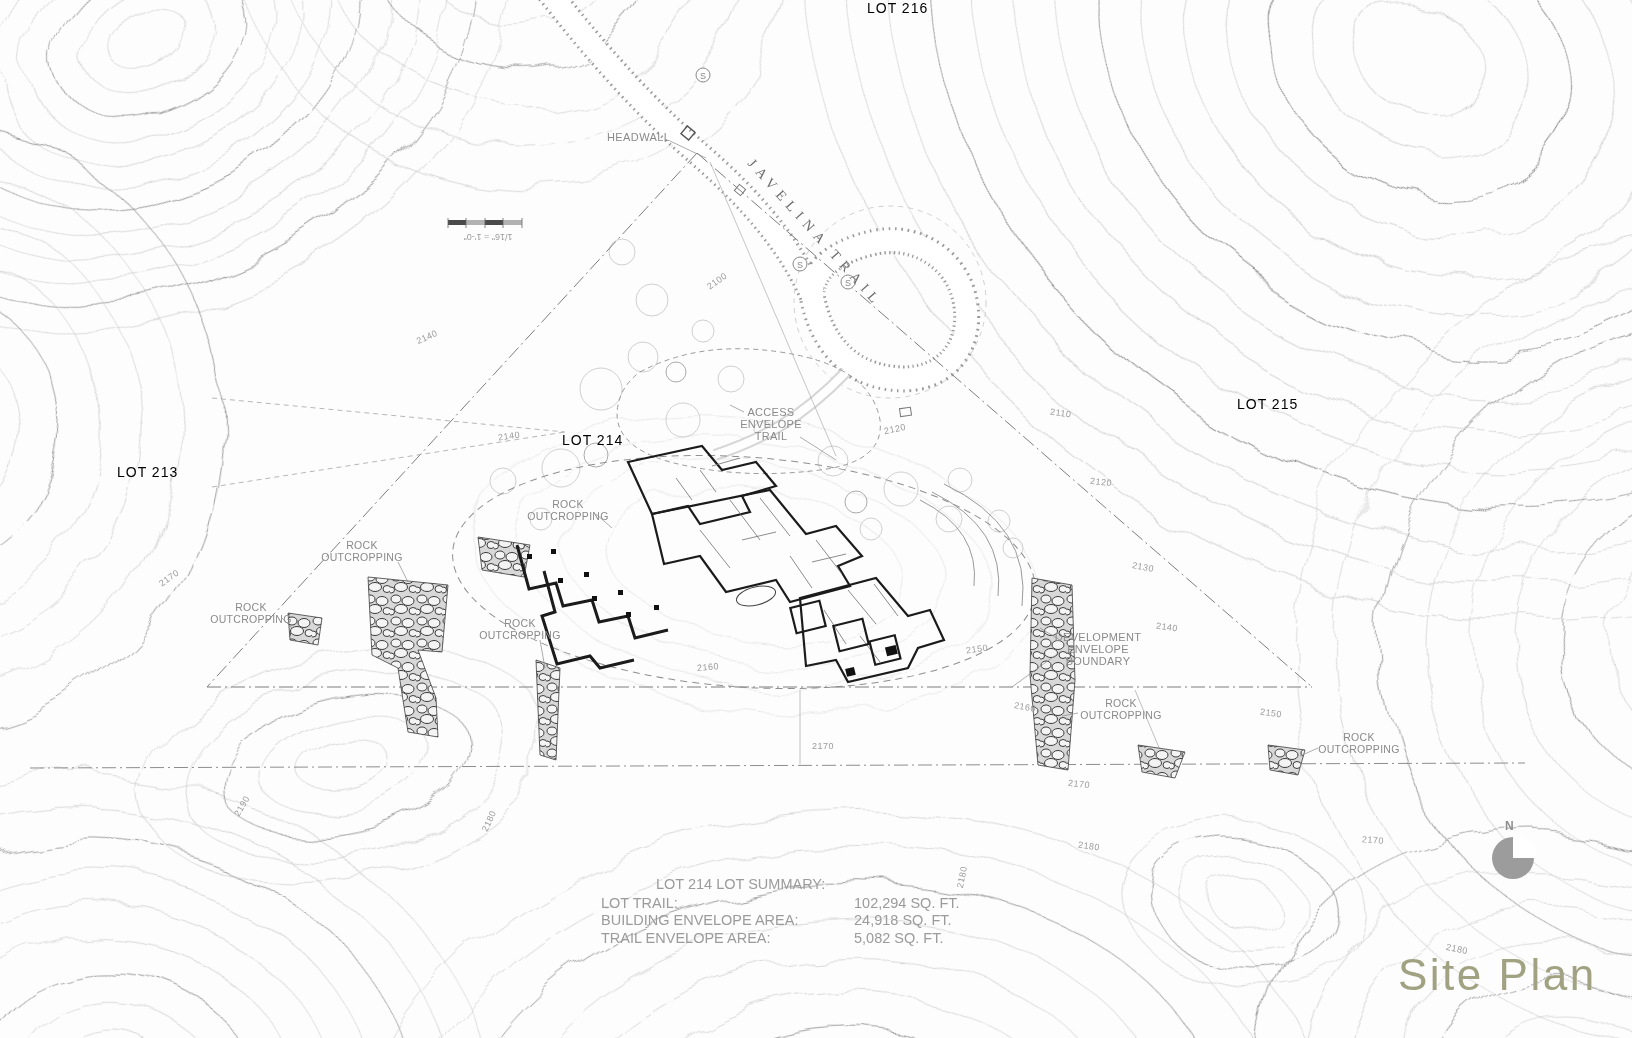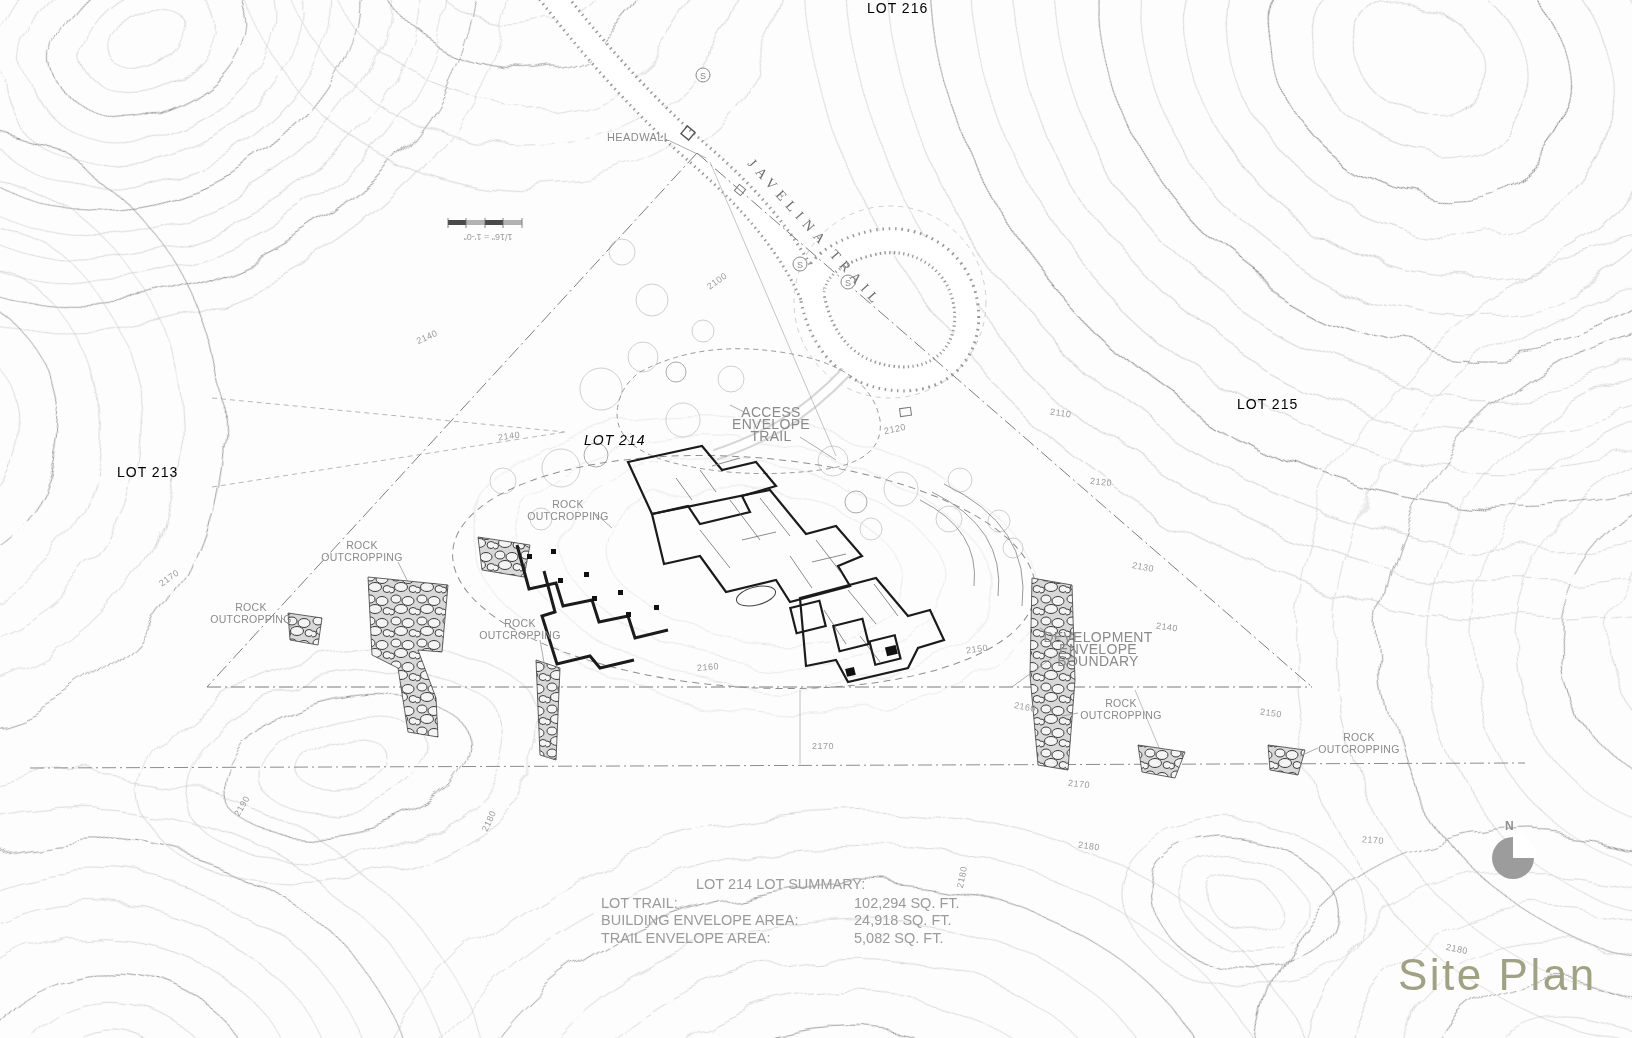--- a/index.html
+++ b/index.html
@@ -2,27 +2,27 @@
 <html><head>
 <meta charset="utf-8">
 <style>
   html,body{margin:0;padding:0;background:#fff;}
   .canvas{position:relative;width:1632px;height:1038px;overflow:hidden;background:#fdfdfd;
           font-family:"Liberation Sans", sans-serif;}
   .canvas svg.base{position:absolute;left:0;top:0;}
   .lbl{position:absolute;color:#8f8f8f;white-space:nowrap;}
   .lot{font-size:14px;letter-spacing:1px;color:#000000;}
   .note{font-size:11px;color:#8a8a8a;letter-spacing:.4px;}
-  .note3{position:absolute;font-size:14px;color:#8a8a8a;line-height:12px;text-align:center;letter-spacing:.3px;}
+  .note3{position:absolute;font-size:11px;color:#8a8a8a;line-height:12px;text-align:center;letter-spacing:.3px;}
   .rock{position:absolute;width:110px;font-size:10.5px;color:#8a8a8a;line-height:11.5px;text-align:center;letter-spacing:.3px;}
   .cl{position:absolute;font-size:9px;color:#9b9b9b;letter-spacing:.5px;}
   .trail{position:absolute;left:756px;top:156px;font-family:"Liberation Serif", serif;
          font-size:14px;color:#6e6e6e;letter-spacing:6px;transform:rotate(48deg);transform-origin:left top;}
   .summary{position:absolute;left:580px;top:876px;color:#9b9b9b;font-size:14.5px;line-height:17.5px;}
-  .sum-title{margin-left:116px;margin-bottom:1px;}
+  .sum-title{margin-left:76px;margin-bottom:1px;}
   .sum-row{display:flex;}
   .sum-label{width:253px;padding-left:21px;}
   .title{position:absolute;left:1398px;top:950px;font-size:44px;font-weight:300;
          letter-spacing:2.5px;color:#a0a282;}
   .scaletext{position:absolute;left:446px;top:232px;width:84px;text-align:center;font-size:9px;
              color:#9a9a9a;transform:rotate(180deg);}
   .northN{position:absolute;left:1505px;top:819px;font-size:12px;font-weight:bold;color:#8f8f8f;}
 </style>
 </head>
 <body>
@@ -306,21 +306,21 @@
           <path d="M485,218 L485,228"></path>
       <path d="M503,218 L503,228"></path>
           <path d="M522,218 L522,228"></path>
     </g>
   </g>
 </svg>
 
 <div class="lbl lot" style="left:867px;top:0px;">LOT 216</div>
 <div class="lbl lot" style="left:1219px;top:396px;margin-left:18px;">LOT 215</div>
 <div class="lbl lot" style="left:117px;top:464px;">LOT 213</div>
-<div class="lbl lot" style="left:584px;top:432px;font-style:italic;">LOT 214</div>
+<div class="lbl lot" style="left:562px;top:432px;">LOT 214</div>
 
 <div class="trail">JAVELINA TRAIL</div>
 
 <div class="lbl note" style="left:607px;top:131px;">HEADWALL</div>
 
 <div class="note3" style="left:716px;top:406px;width:110px;">
   <span>ACCESS</span><br>
   <span>ENVELOPE</span><br>
   <span>TRAIL</span>
 </div>

